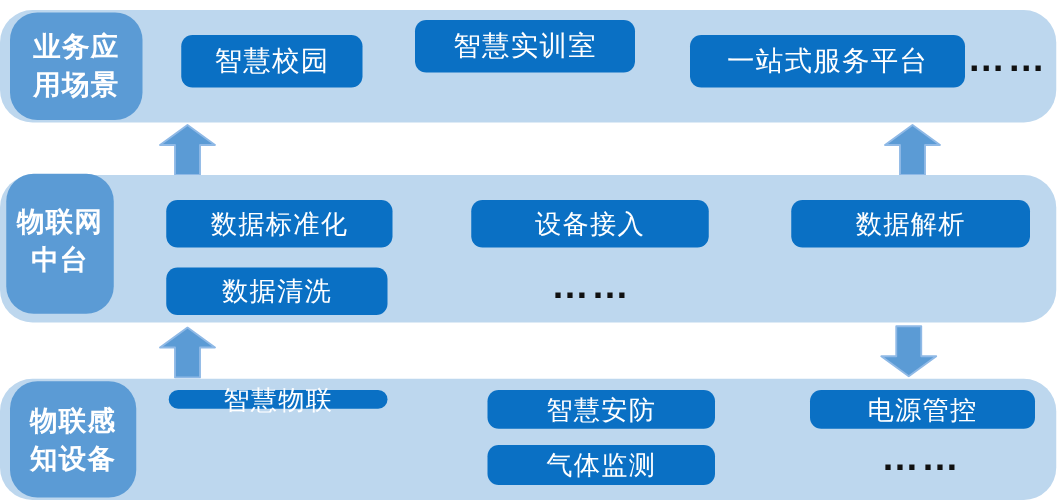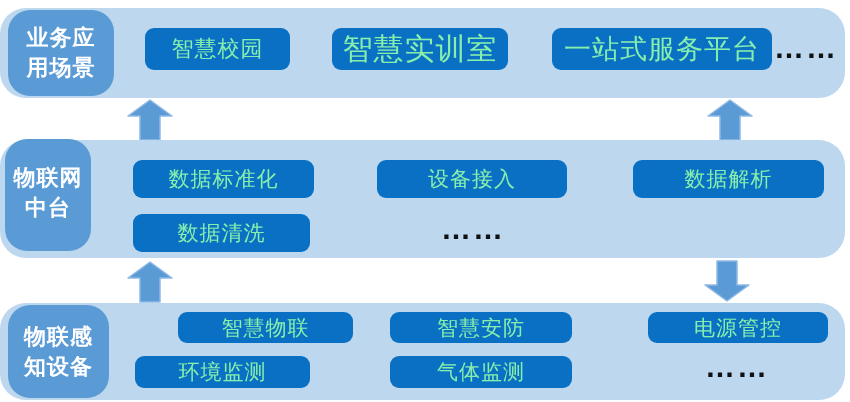--- a/index.html
+++ b/index.html
@@ -40,40 +40,40 @@
     border-radius:22px;
     letter-spacing:1px;
   }
   .tile-1 { left:8px; top:10px;  width:106px; height:86px;justify-content:center;  }
   .tile-2 { left:5px; top:139px; width:86px; height:112px;font-family:Liberation Mono, monospace; }
   .tile-3 { left:8px; top:305px; width:101px; height:93px;  }
 
   .node {
     position:absolute;
     background:#0a70c4;
-    color:#86efac;
+    color:#ffffff;
     font-size:21px;
     display:flex;
     align-items:center;
     justify-content:center;
     border-radius:9px;
     letter-spacing:1px;
     white-space:nowrap;
   }
   
   .n-campus   { left:145px; top:28px;  width:145px; height:42px; font-size:22px; }
-  .n-training { left:332px; top:28px;  width:176px; height:42px; font-size:30px; }
-  .n-onestop  { left:552px; top:28px;  width:220px; height:42px; font-size:27px; }
+  .n-training { left:332px; top:16px;  width:176px; height:42px; font-size:22px; }
+  .n-onestop  { left:552px; top:28px;  width:220px; height:42px; font-size:22px; }
   
   .n-std      { left:133px; top:160px; width:181px; height:38px; }
   .n-access   { left:377px; top:160px; width:190px; height:38px; }
   .n-parse    { left:633px; top:160px; width:191px; height:38px;font-family:Liberation Mono, monospace; }
   .n-clean    { left:133px; top:214px; width:177px; height:38px; }
   
-  .n-iot      { left:135px; top:312px; width:175px; height:31px;margin-left:43px; }
+  .n-iot      { left:135px; top:312px; width:175px; height:15px; }
   .n-sec      { left:390px; top:312px; width:182px; height:31px; }
   .n-power    { left:648px; top:312px; width:180px; height:31px;font-family:Liberation Mono, monospace; }
   .n-env      { left:135px; top:356px; width:175px; height:32px; }
   .n-gas      { left:390px; top:356px; width:182px; height:32px; }
 
   .ellipsis {
     position:absolute;
     color:#111111;
     font-weight:bold;
     font-size:30px;
@@ -143,19 +143,18 @@
   </svg>
 
   <div class="band band-3"></div>
   <div class="tile tile-3">
     <span>物联感</span>
     <span>知设备</span>
   </div>
   <div class="node n-iot">智慧物联</div>
   <div class="node n-sec">智慧安防</div>
   <div class="node n-power">电源管控</div>
-  <div class="node n-env">环境监测</div>
   <div class="node n-gas">气体监测</div>
   <div class="ellipsis e-3">
       <span>……</span>
     </div>
 
 </div>
 
 </body></html>

